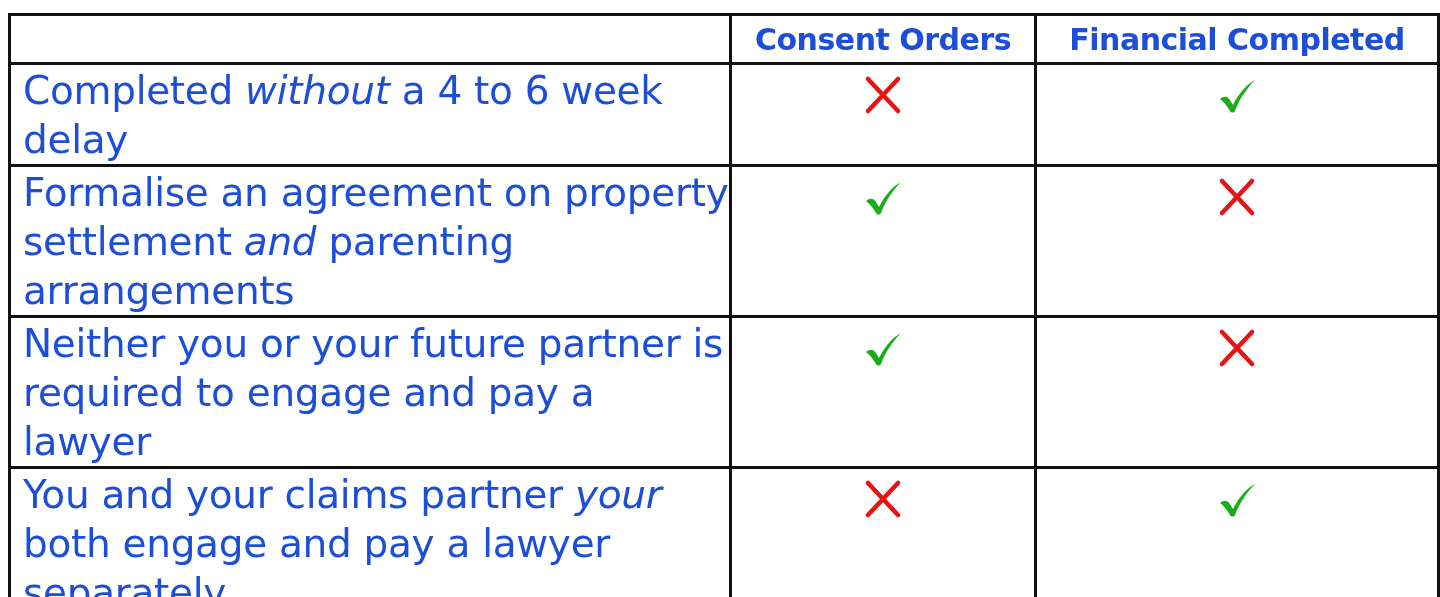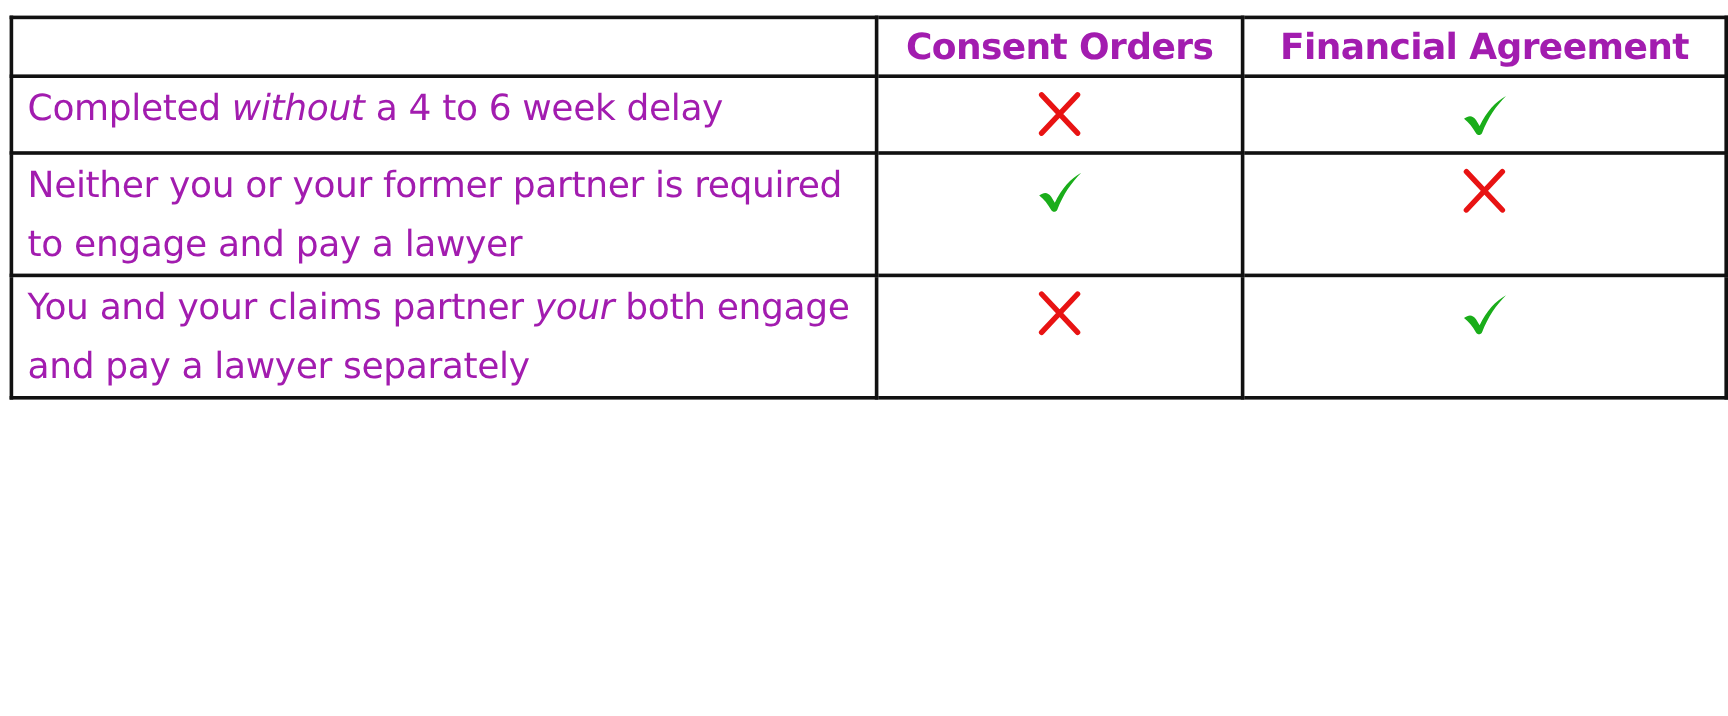--- a/index.html
+++ b/index.html
@@ -1,59 +1,68 @@
 <!DOCTYPE html>
 <html><head>
 <meta charset="utf-8">
 <style>
   html,body{margin:0;padding:0;background:#fff;}
   body{width:1440px;height:597px;position:relative;overflow:hidden;font-family:"DejaVu Sans","Liberation Sans",sans-serif;}
   table{position:absolute;left:8px;top:13px;border-collapse:collapse;table-layout:fixed;width:1429px;}
-  td,th{border:3px solid #111;padding:0;vertical-align:top;color:#a21caf;}
+  td,th{border:3px solid #111;padding:0;vertical-align:top;color:#1d4ed8;}
   col.c1{width:721px;} col.c2{width:305px;} col.c3{width:403px;}
   th{height:46px;font-weight:bold;font-size:30px;text-align:center;vertical-align:middle;letter-spacing:-0.5px;}
-  td.label{font-size:30px;line-height:49px;padding:1px 0 0 12px;letter-spacing:-0.3px;}
+  td.label{font-size:39px;line-height:49px;padding:1px 0 0 12px;letter-spacing:-0.3px;}
   tr.r1 td{height:60px;} tr.r2 td{height:60px;}
   tr.r3 td,tr.r4 td,tr.r5 td,tr.r6 td{height:95px;}
   td.mark{text-align:center;}
   .icon{display:inline-block;width:40px;height:40px;margin-top:10px;}
   .icon svg{width:40px;height:40px;display:block;}
 </style>
 </head>
 <body>
 
 <table>
   <colgroup>
       <col class="c1">
       <col class="c2">
       <col class="c3">
     </colgroup>
   <thead>
     <tr>
       <th></th>
       <th>Consent Orders</th>
-      <th>Financial Agreement</th>
+      <th>Financial Completed</th>
     </tr>
   </thead>
   <tbody id="tbody">
   <tr class="r1">
     <td class="label"><span>Completed </span><em>without</em><span> a 4 to 6 week delay</span></td>
     <td class="mark"><span class="icon"><svg viewBox="0 0 40 40">
               <path d="M5 4 L35 36 M35 4 L5 36" stroke="#e81313" stroke-width="4.5" stroke-linecap="round"></path>
             </svg></span></td>
     <td class="mark"><span class="icon"><svg viewBox="0 0 40 40">
               <path d="M3 24 C7 21 10 21 13 25 L16 30 C22 18 29 10 38 5 C30 13 23 23 18 36 C17 38 14 38 13 36 C10 31 7 27 3 24 Z" fill="#1aad1a"></path>
             </svg></span></td>
   </tr>
 
 
+  <tr class="r3">
+    <td class="label"><span>Formalise an agreement on property settlement </span><em>and</em><span> parenting arrangements</span></td>
+    <td class="mark"><span class="icon"><svg viewBox="0 0 40 40">
+              <path d="M3 24 C7 21 10 21 13 25 L16 30 C22 18 29 10 38 5 C30 13 23 23 18 36 C17 38 14 38 13 36 C10 31 7 27 3 24 Z" fill="#1aad1a"></path>
+            </svg></span></td>
+    <td class="mark"><span class="icon"><svg viewBox="0 0 40 40">
+              <path d="M5 4 L35 36 M35 4 L5 36" stroke="#e81313" stroke-width="4.5" stroke-linecap="round"></path>
+            </svg></span></td>
+  </tr>
 
 
   <tr class="r5">
-    <td class="label"><span>Neither you or your former partner is required to engage and pay a lawyer</span><em></em><span></span></td>
+    <td class="label"><span>Neither you or your future partner is required to engage and pay a lawyer</span><em></em><span></span></td>
     <td class="mark"><span class="icon"><svg viewBox="0 0 40 40">
               <path d="M3 24 C7 21 10 21 13 25 L16 30 C22 18 29 10 38 5 C30 13 23 23 18 36 C17 38 14 38 13 36 C10 31 7 27 3 24 Z" fill="#1aad1a"></path>
             </svg></span></td>
     <td class="mark"><span class="icon"><svg viewBox="0 0 40 40">
               <path d="M5 4 L35 36 M35 4 L5 36" stroke="#e81313" stroke-width="4.5" stroke-linecap="round"></path>
             </svg></span></td>
   </tr>
 
   <tr class="r6">
     <td class="label"><span>You and your claims partner </span><em>your</em><span> both engage and pay a lawyer separately</span></td>

